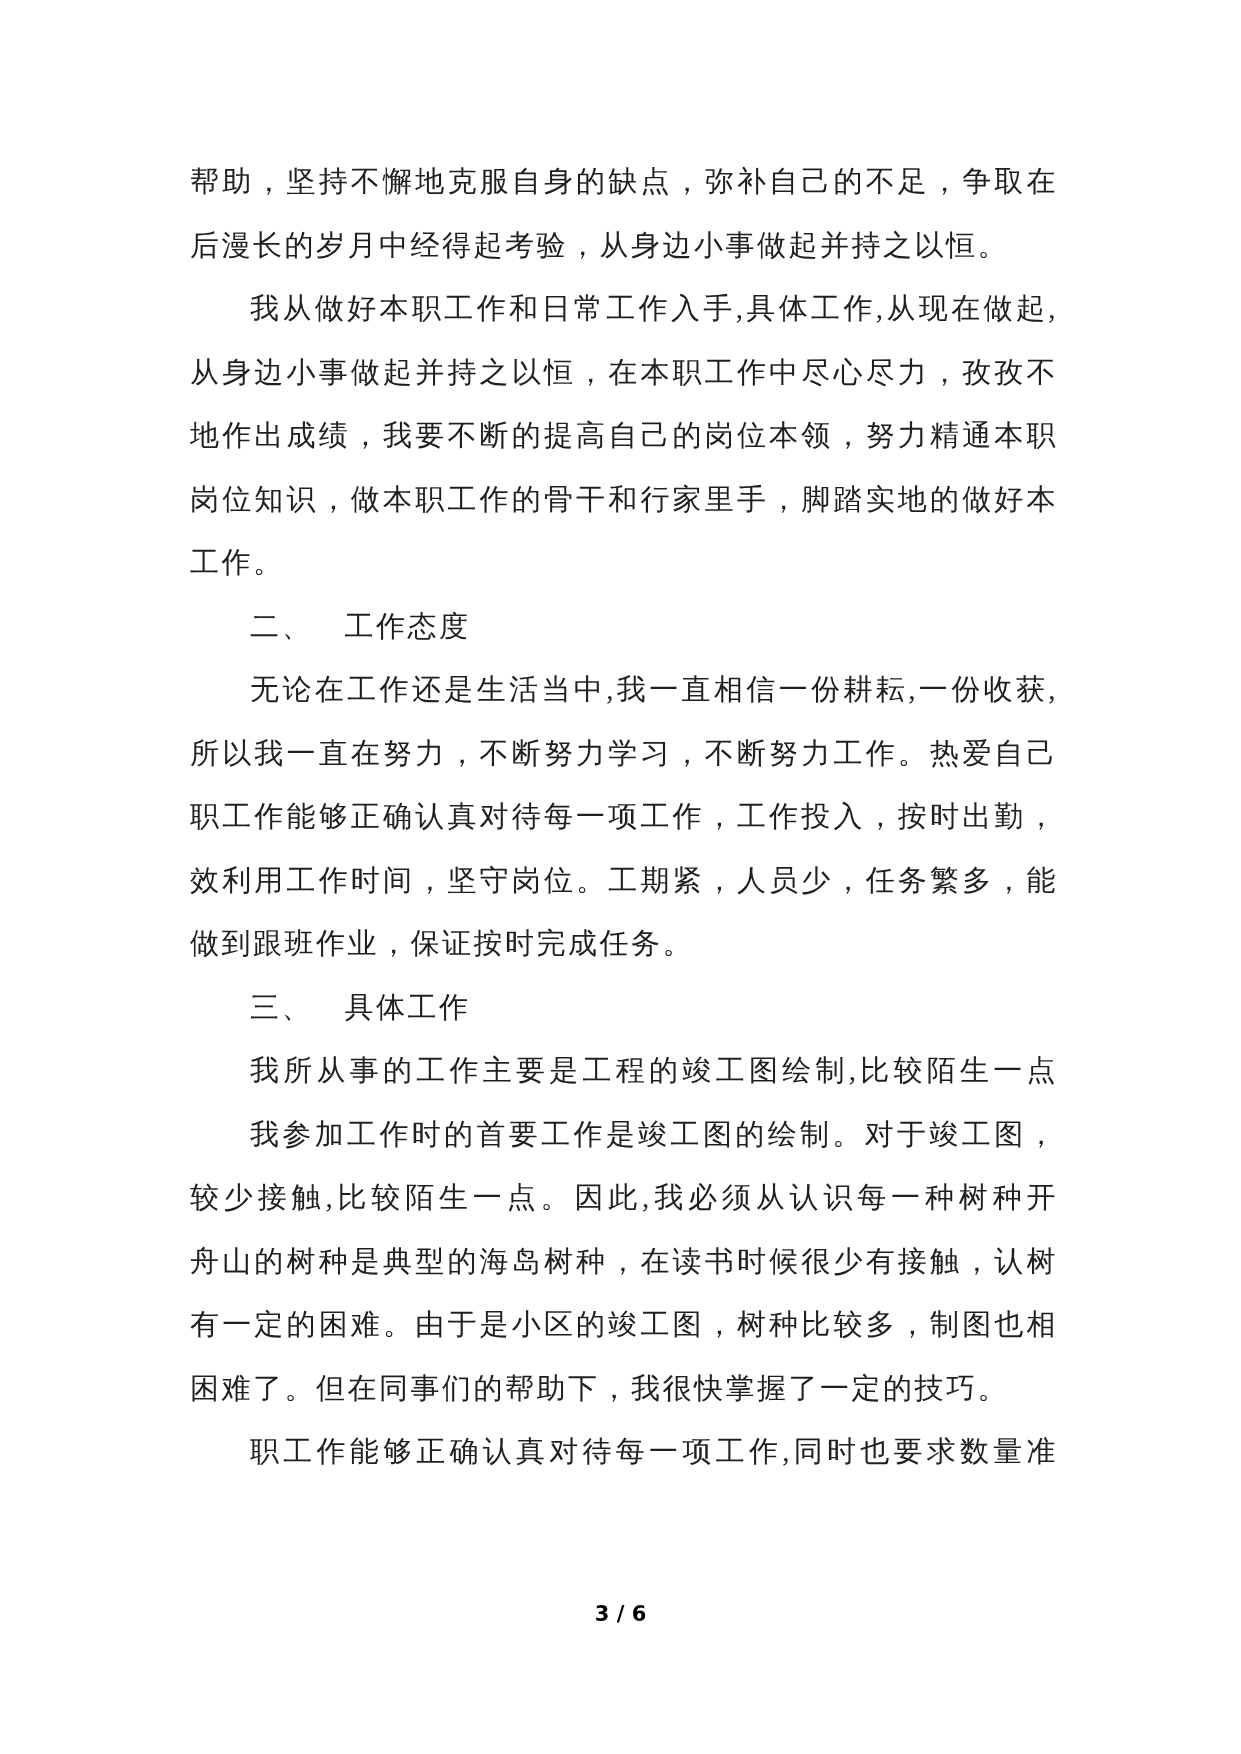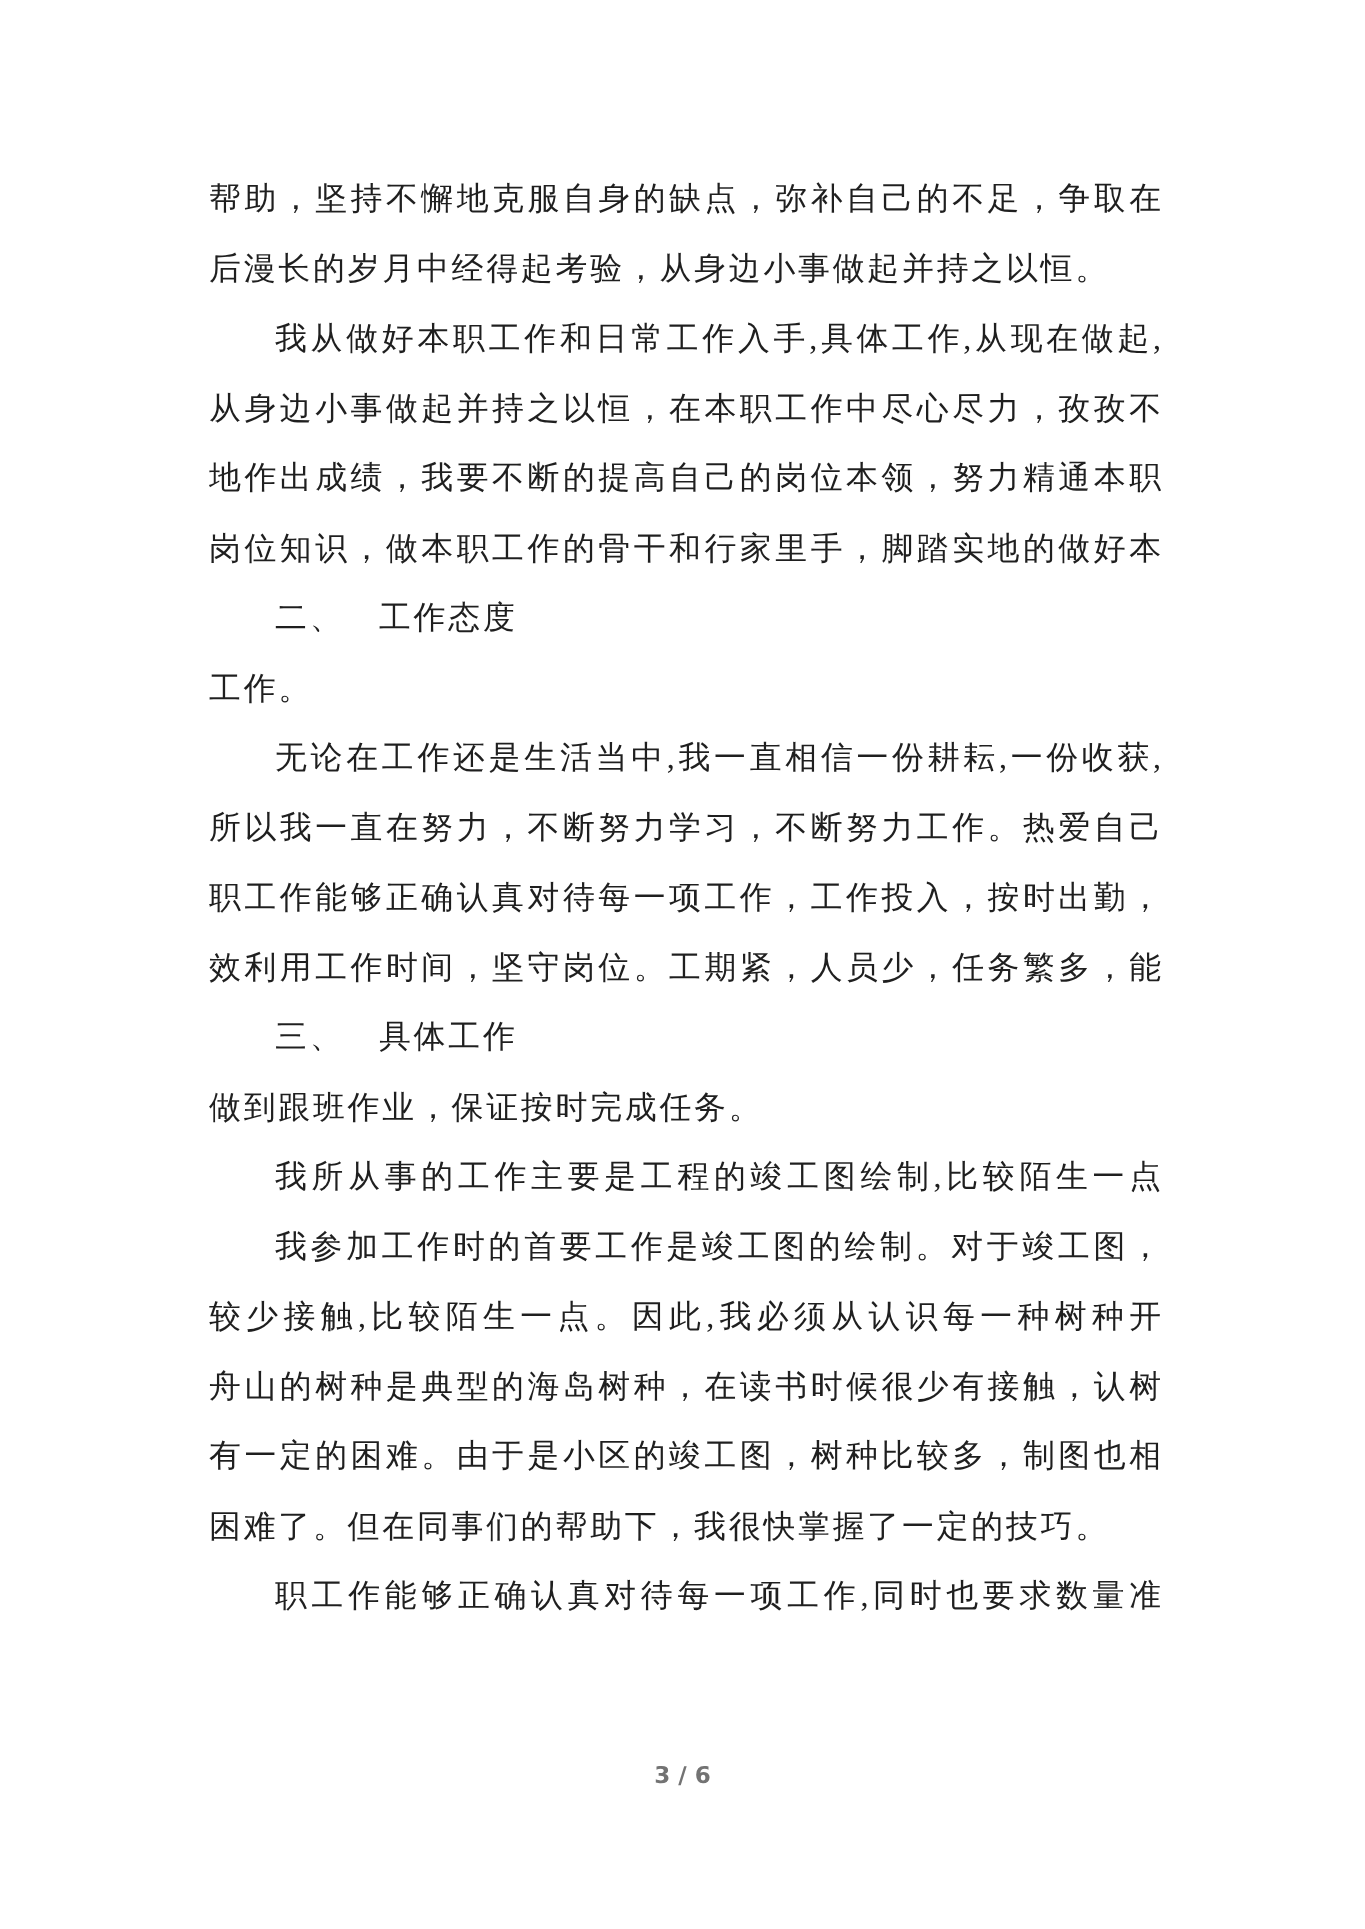--- a/index.html
+++ b/index.html
@@ -42,43 +42,43 @@
     position: absolute;
     top: 1594px;
     left: 0;
     width: 100%;
     height: 40px;
     line-height: 40px;
     text-align: center;
     font-family: "DejaVu Sans", "Liberation Sans", sans-serif;
     font-weight: bold;
     font-size: 21px;
-    color: #737373;
+    color: #000000;
   }
 </style>
 </head>
 <body>
 
 <div class="page">
 
   <div class="text-block">
     <div class="line">帮助，坚持不懈地克服自身的缺点，弥补自己的不足，争取在以</div>
     <div class="line end">后漫长的岁月中经得起考验，从身边小事做起并持之以恒。</div>
     <div class="line indent">我从做好本职工作和日常工作入手,具体工作,从现在做起,</div>
     <div class="line">从身边小事做起并持之以恒，在本职工作中尽心尽力，孜孜不倦</div>
     <div class="line">地作出成绩，我要不断的提高自己的岗位本领，努力精通本职的</div>
     <div class="line">岗位知识，做本职工作的骨干和行家里手，脚踏实地的做好本职</div>
+    <div class="line end">工作。</div>
     <div class="line indent end">二、　工作态度</div>
-    <div class="line end">工作。</div>
     <div class="line indent">无论在工作还是生活当中,我一直相信一份耕耘,一份收获,</div>
     <div class="line">所以我一直在努力，不断努力学习，不断努力工作。热爱自己本</div>
     <div class="line">职工作能够正确认真对待每一项工作，工作投入，按时出勤，有</div>
     <div class="line">效利用工作时间，坚守岗位。工期紧，人员少，任务繁多，能够</div>
+    <div class="line end">做到跟班作业，保证按时完成任务。</div>
     <div class="line indent end">三、　具体工作</div>
-    <div class="line end">做到跟班作业，保证按时完成任务。</div>
     <div class="line indent">我所从事的工作主要是工程的竣工图绘制,比较陌生一点</div>
     <div class="line indent">我参加工作时的首要工作是竣工图的绘制。对于竣工图，比</div>
     <div class="line">较少接触,比较陌生一点。因此,我必须从认识每一种树种开始。</div>
     <div class="line">舟山的树种是典型的海岛树种，在读书时候很少有接触，认树就</div>
     <div class="line">有一定的困难。由于是小区的竣工图，树种比较多，制图也相对</div>
     <div class="line end">困难了。但在同事们的帮助下，我很快掌握了一定的技巧。</div>
     <div class="line indent">职工作能够正确认真对待每一项工作,同时也要求数量准</div>
   </div>
 
   <div class="page-footer">

